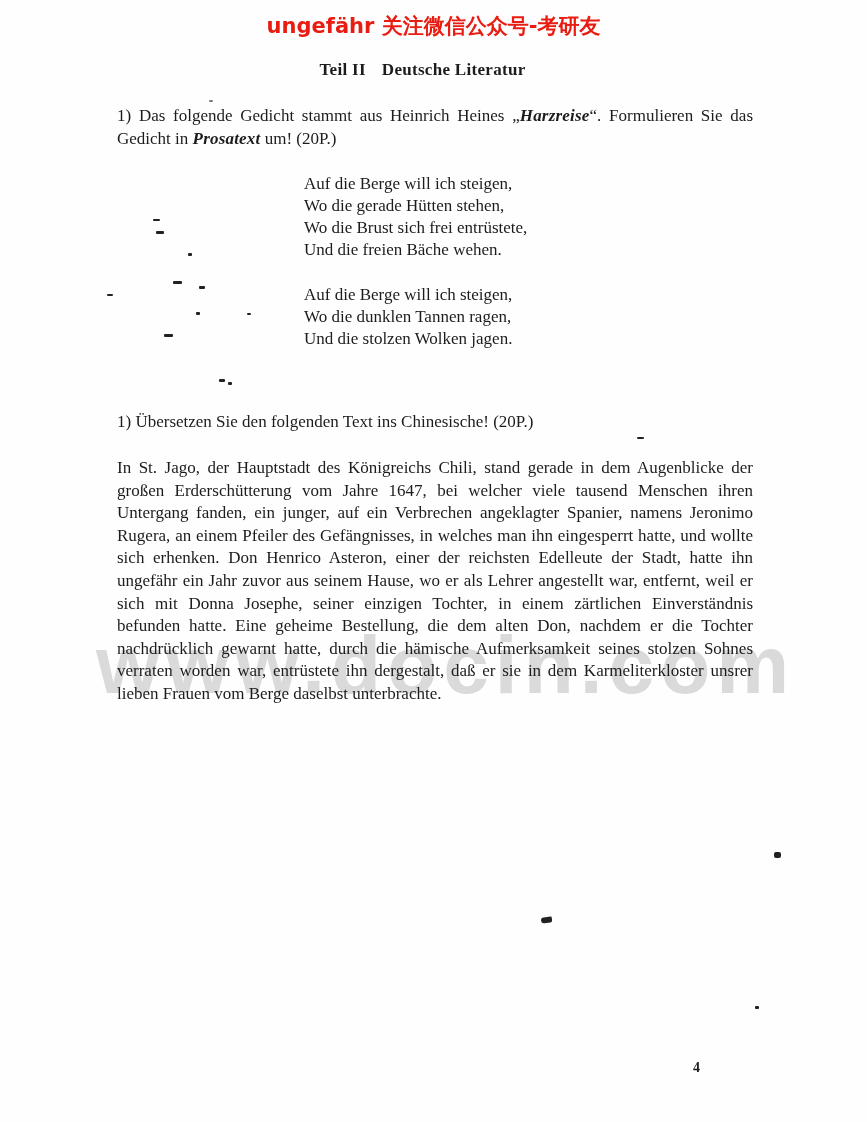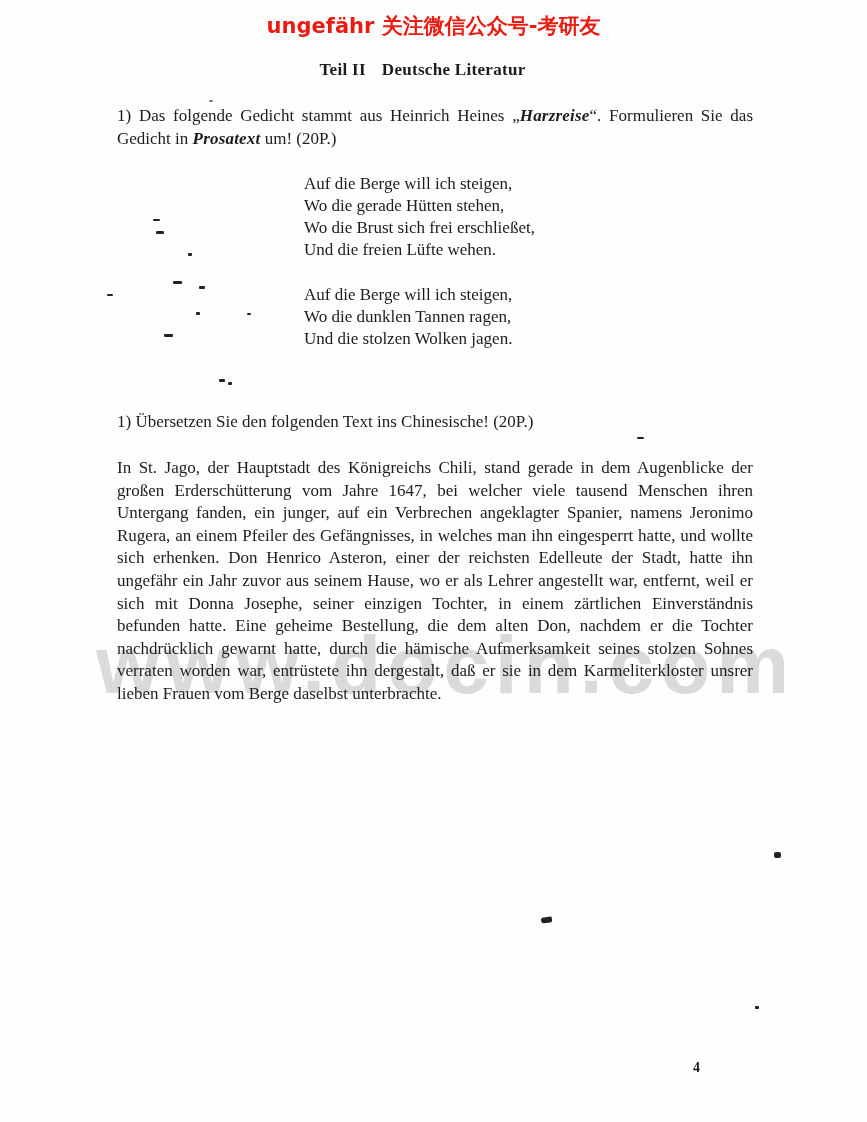--- a/index.html
+++ b/index.html
@@ -112,22 +112,22 @@
     <div class="red-header">ungefähr 关注微信公众号-考研友</div>
 
     <div class="section-title"><span>Teil II</span><span class="title-gap"></span><span>Deutsche Literatur</span></div>
 
     <p class="q1"><span>1) Das folgende Gedicht stammt aus Heinrich Heines „</span><b><i>Harzreise</i></b><span>“. Formulieren Sie das Gedicht in </span><b><i>Prosatext</i></b><span> um! (20P.)</span></p>
 
     <div class="poem">
       <div class="stanza">
         <div>Auf die Berge will ich steigen,</div>
         <div>Wo die gerade Hütten stehen,</div>
-        <div>Wo die Brust sich frei erschließet,</div>
-        <div>Und die freien Lüfte wehen.</div>
+        <div>Wo die Brust sich frei entrüstete,</div>
+        <div>Und die freien Bäche wehen.</div>
       </div>
       <div class="stanza">
         <div>Auf die Berge will ich steigen,</div>
         <div>Wo die dunklen Tannen ragen,</div>
         <div>Und die stolzen Wolken jagen.</div>
       </div>
     </div>
 
     <p class="q2">1) Übersetzen Sie den folgenden Text ins Chinesische! (20P.)</p>
 

